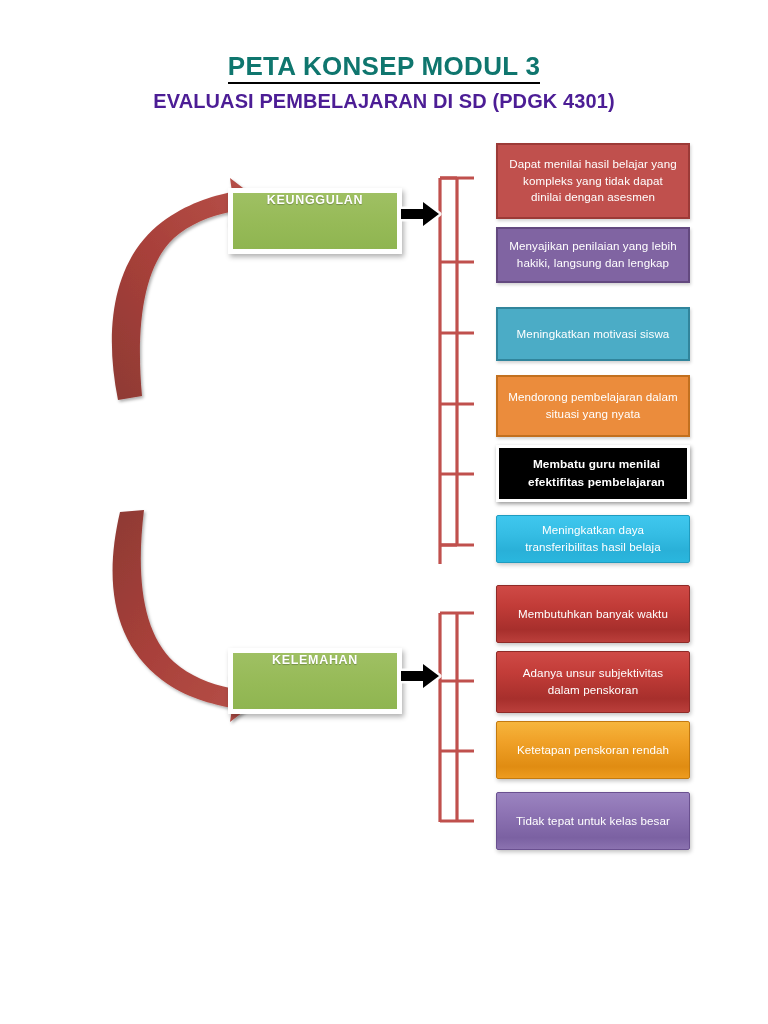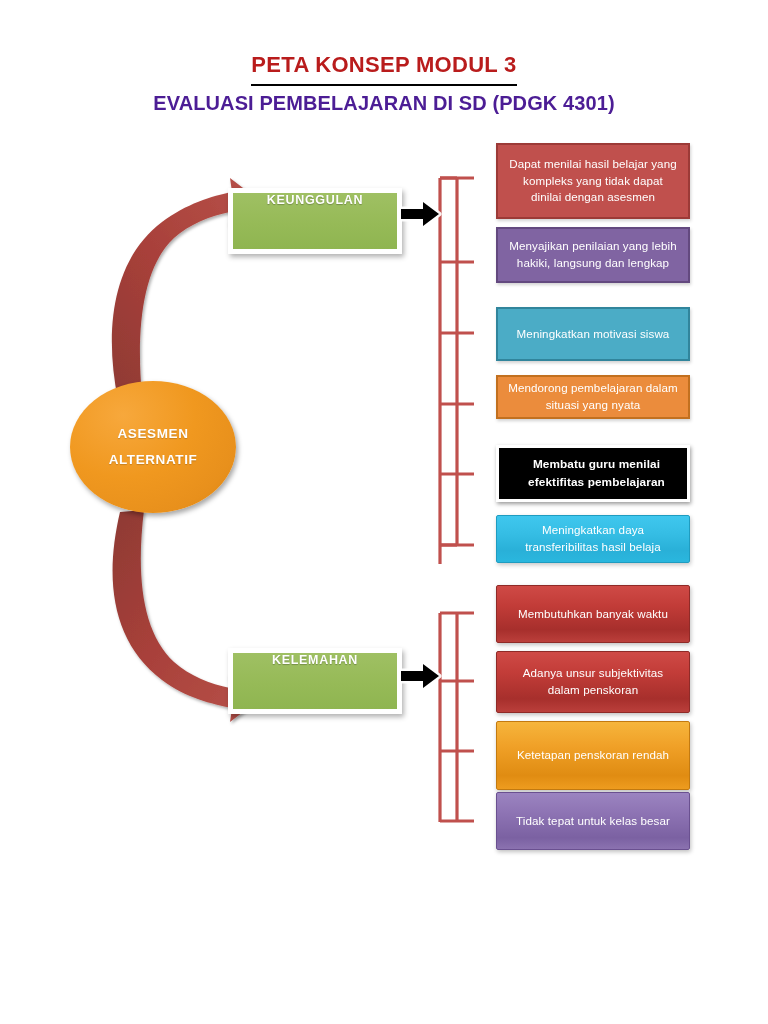--- a/index.html
+++ b/index.html
@@ -22,27 +22,27 @@
   
   .title-block {
     position: absolute;
     top: 52px;
     left: 0;
     width: 768px;
     text-align: center;
   }
   .title-main {
     font-family: "Liberation Sans", sans-serif;
-    font-size: 22px;
+    font-size: 26px;
     font-weight: bold;
-    color: #b91c1c;
+    color: #0f766e;
     letter-spacing: 0.3px;
     display: inline-block;
     border-bottom: 2px solid #000;
-    padding-bottom: 7px;
+    padding-bottom: 0;
     line-height: 1.15;
   }
   .title-sub {
     margin-top: 6px;
     font-family: "Liberation Sans", sans-serif;
     font-size: 20px;
     font-weight: bold;
     color: #4c1d95;
     letter-spacing: 0.1px;
   }
@@ -282,24 +282,20 @@
       <line x1="440" y1="613" x2="474" y2="613"></line>
       <line x1="440" y1="681" x2="474" y2="681"></line>
       <line x1="440" y1="751" x2="474" y2="751"></line>
       <line x1="440" y1="821" x2="474" y2="821"></line>
       <line x1="457" y1="613" x2="457" y2="681"></line>
       <line x1="457" y1="681" x2="457" y2="751"></line>
       <line x1="457" y1="751" x2="457" y2="821"></line>
     </g>
   </svg>
 
-  <div class="oval">
-    <div class="oval-line">ASESMEN</div>
-    <div class="oval-line">ALTERNATIF</div>
-  </div>
 
   <div class="green-box" id="green-top">
     <span>KEUNGGULAN</span>
   </div>
 
   <div class="green-box" id="green-bot">
     <span>KELEMAHAN</span>
   </div>
 
   <svg class="blk-arrow" id="blk-arrow-top" viewBox="0 0 46 34">
@@ -317,41 +313,41 @@
   </div>
 
   <div class="rbox v-purple-flat" style="top:227px; height:56px;">
     <div class="rtext">Menyajikan penilaian yang lebih hakiki, langsung dan lengkap</div>
   </div>
 
   <div class="rbox v-teal-flat" style="top:307px; height:54px;">
     <div class="rtext">Meningkatkan motivasi siswa</div>
   </div>
 
-  <div class="rbox v-orange-flat" style="top:375px; height:44px;">
+  <div class="rbox v-orange-flat" style="top:375px; height:62px;">
     <div class="rtext">Mendorong pembelajaran dalam situasi yang nyata</div>
   </div>
 
   <div class="rbox v-black" style="top:445px; height:57px;">
     <div class="rtext">Membatu guru menilai efektifitas pembelajaran</div>
   </div>
 
   <div class="rbox v-cyan-grad" style="top:515px; height:48px;">
     <div class="rtext">Meningkatkan daya transferibilitas hasil belaja</div>
   </div>
 
   <div class="rbox v-red-grad" style="top:651px; height:62px;">
     <div class="rtext">Adanya unsur subjektivitas dalam penskoran</div>
   </div>
 
   <div class="rbox v-red-grad" style="top:585px; height:58px;">
     <div class="rtext">Membutuhkan banyak waktu</div>
   </div>
 
-  <div class="rbox v-orange-grad" style="top:721px; height:69px;">
+  <div class="rbox v-orange-grad" style="top:721px; height:58px;">
     <div class="rtext">Ketetapan penskoran rendah</div>
   </div>
 
   <div class="rbox v-purple-grad" style="top:792px; height:58px;">
     <div class="rtext">Tidak tepat untuk kelas besar</div>
   </div>
 
 </div>
 
 </body></html>

